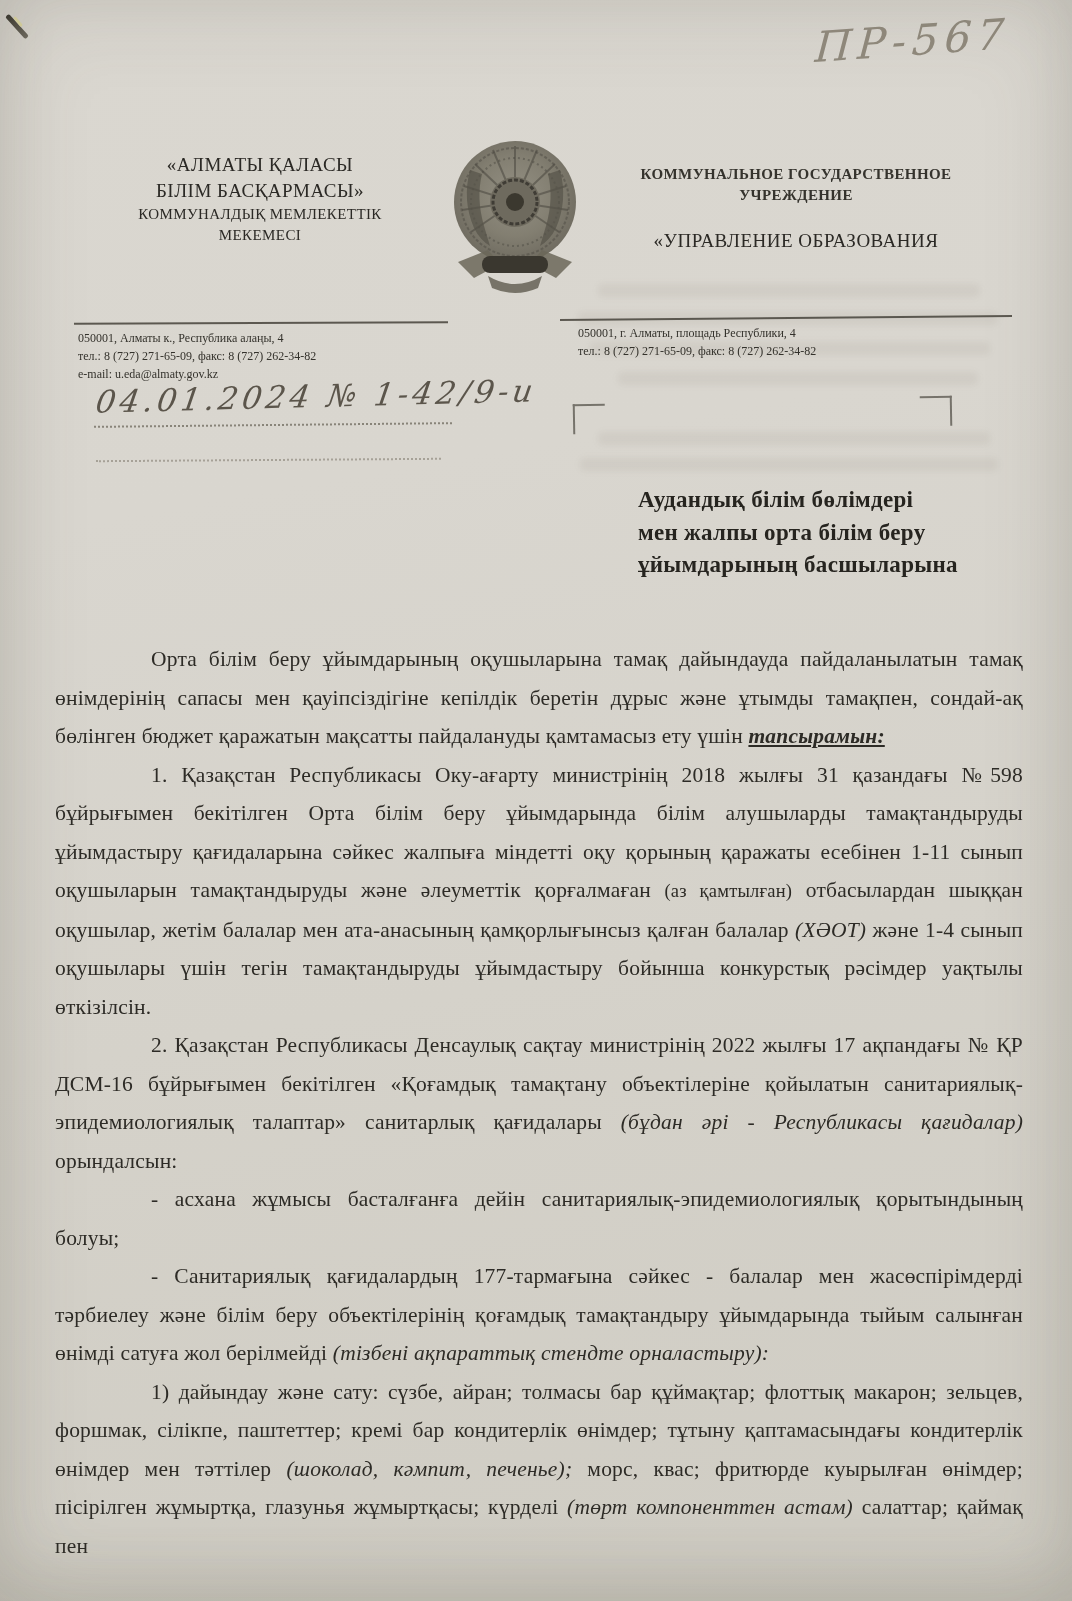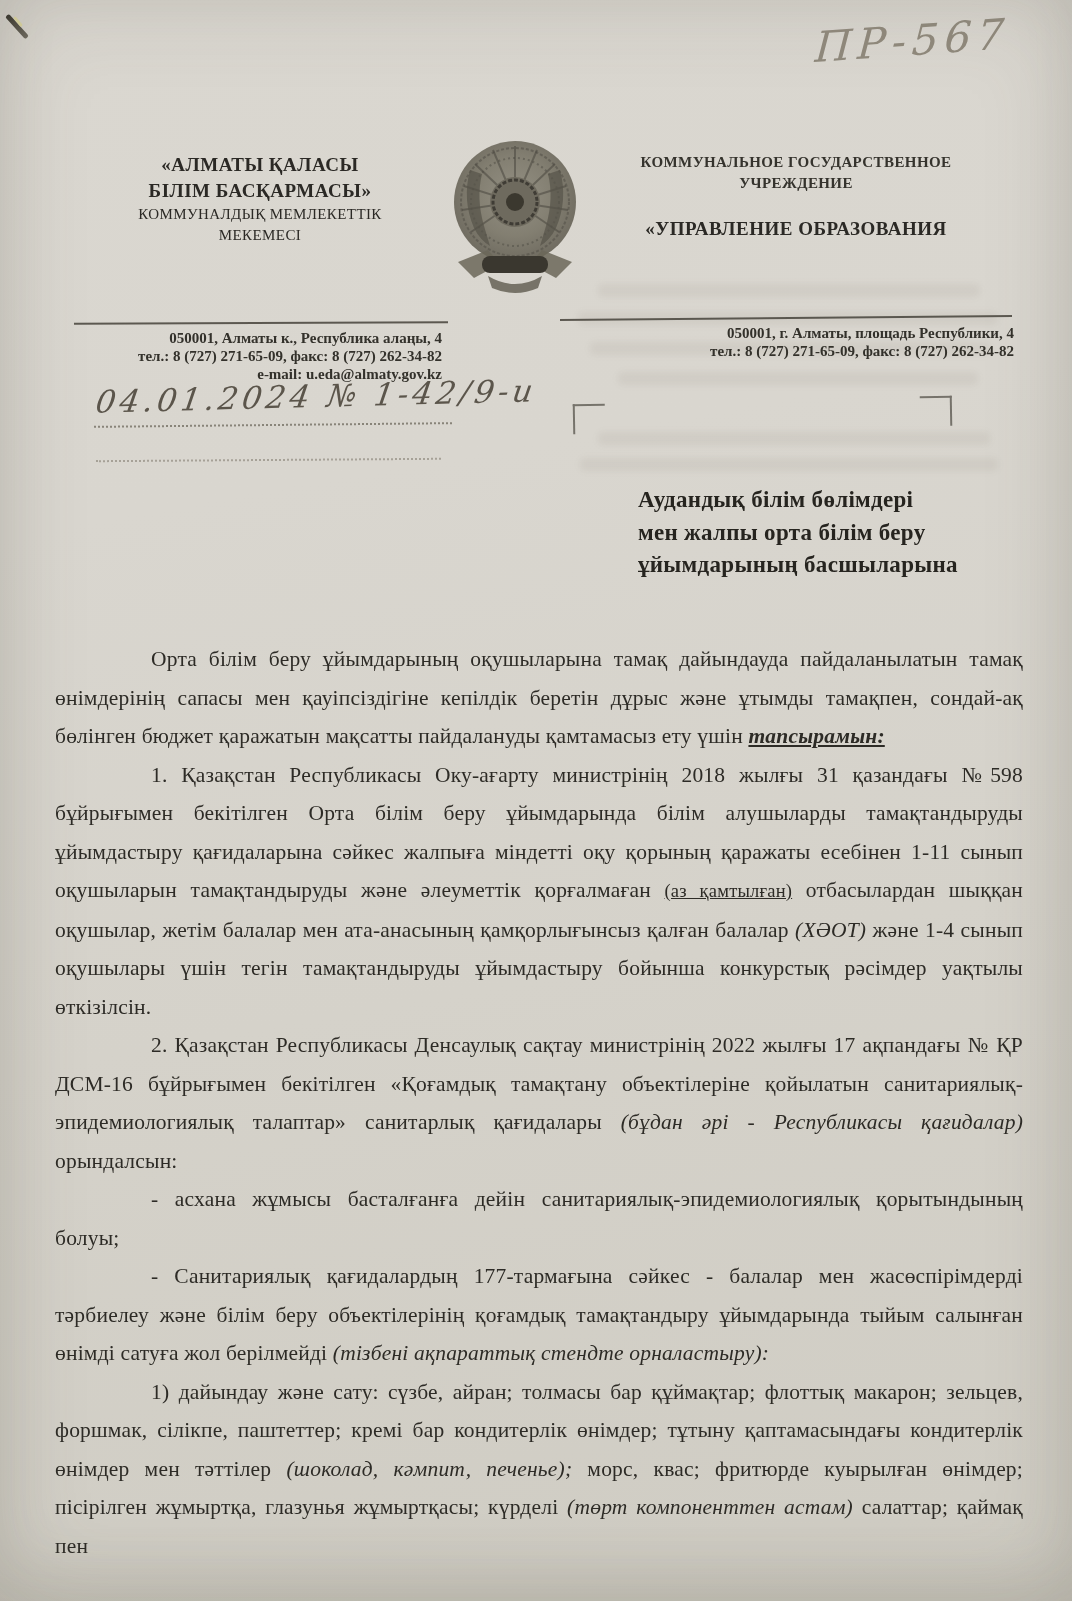--- a/index.html
+++ b/index.html
@@ -50,29 +50,29 @@
     position:absolute;left:94px;top:424px;width:358px;height:0;
     border-top:2px dotted #7b766b;transform:rotate(-0.6deg);opacity:.85;
   }
   .hw-underline2{
     position:absolute;left:96px;top:459px;width:345px;height:0;
     border-top:2px dotted #918c80;transform:rotate(-0.4deg);opacity:.7;
   }
   
   .org-left{position:absolute;left:78px;top:152px;width:364px;text-align:center;}
   .org-right{position:absolute;left:578px;top:152px;width:436px;text-align:center;}
-  .org-name{font-size:19px;font-weight:bold;line-height:26px;letter-spacing:.5px;}
+  .org-name{font-size:19px;font-weight:normal;line-height:26px;letter-spacing:.5px;}
   .org-type{font-size:15px;line-height:21px;letter-spacing:.4px;}
-  .org-right .org-type{margin-top:0;font-weight:bold;color:#35332d;}
+  .org-right .org-type{margin-top:12px;font-weight:bold;color:#35332d;}
   .org-right .org-name{margin-top:22px;}
   .emblem-box{position:absolute;left:448px;top:130px;width:134px;height:170px;}
   .rule{position:absolute;height:0;border-top:2.5px solid #45423a;opacity:.85;}
   .rule-left{left:74px;top:322px;width:374px;transform:rotate(-0.2deg);}
   .rule-right{left:560px;top:317px;width:452px;transform:rotate(-0.5deg);}
-  .addr{position:absolute;text-align:right;font-size:15px;line-height:18px;color:#33312b;font-weight:bold;}
+  .addr{position:absolute;text-align:left;font-size:12px;line-height:18px;color:#33312b;}
   .addr-left{left:78px;top:329px;width:364px;}
   .addr-right{left:578px;top:324px;width:436px;}
   
   .bracket{position:absolute;width:30px;height:28px;opacity:.75;}
   .bracket-left{left:573px;top:404px;border-top:2px solid #55524a;border-left:2px solid #55524a;transform:rotate(-1deg);}
   .bracket-right{left:920px;top:396px;border-top:2px solid #55524a;border-right:2px solid #55524a;transform:rotate(-1deg);}
   
   .addressee{
     position:absolute;left:638px;top:484px;width:380px;
     font-size:23px;font-weight:bold;line-height:32.5px;color:#26241f;
@@ -80,21 +80,21 @@
   }
   
   .body-text{
     position:absolute;left:55px;top:640px;width:968px;
     font-size:21.5px;line-height:38.5px;text-align:justify;color:#2d2b26;
     letter-spacing:.2px;
   }
   .body-par{margin:0;text-indent:96px;}
   .body-par .bold-italic{font-weight:bold;font-style:italic;text-decoration:underline;}
   .body-par .italic{font-style:italic;}
-  .body-par .small{font-size:18.5px;text-decoration:underline;}
+  .body-par .small{font-size:18.5px;}
 </style>
 </head>
 <body>
 
 <div class="page">
 
   <div class="corner-mark"></div>
   <div class="bleed" style="left:598px;top:284px;width:382px"></div>
   <div class="bleed" style="left:578px;top:312px;width:420px"></div>
   <div class="bleed" style="left:590px;top:342px;width:400px"></div>

